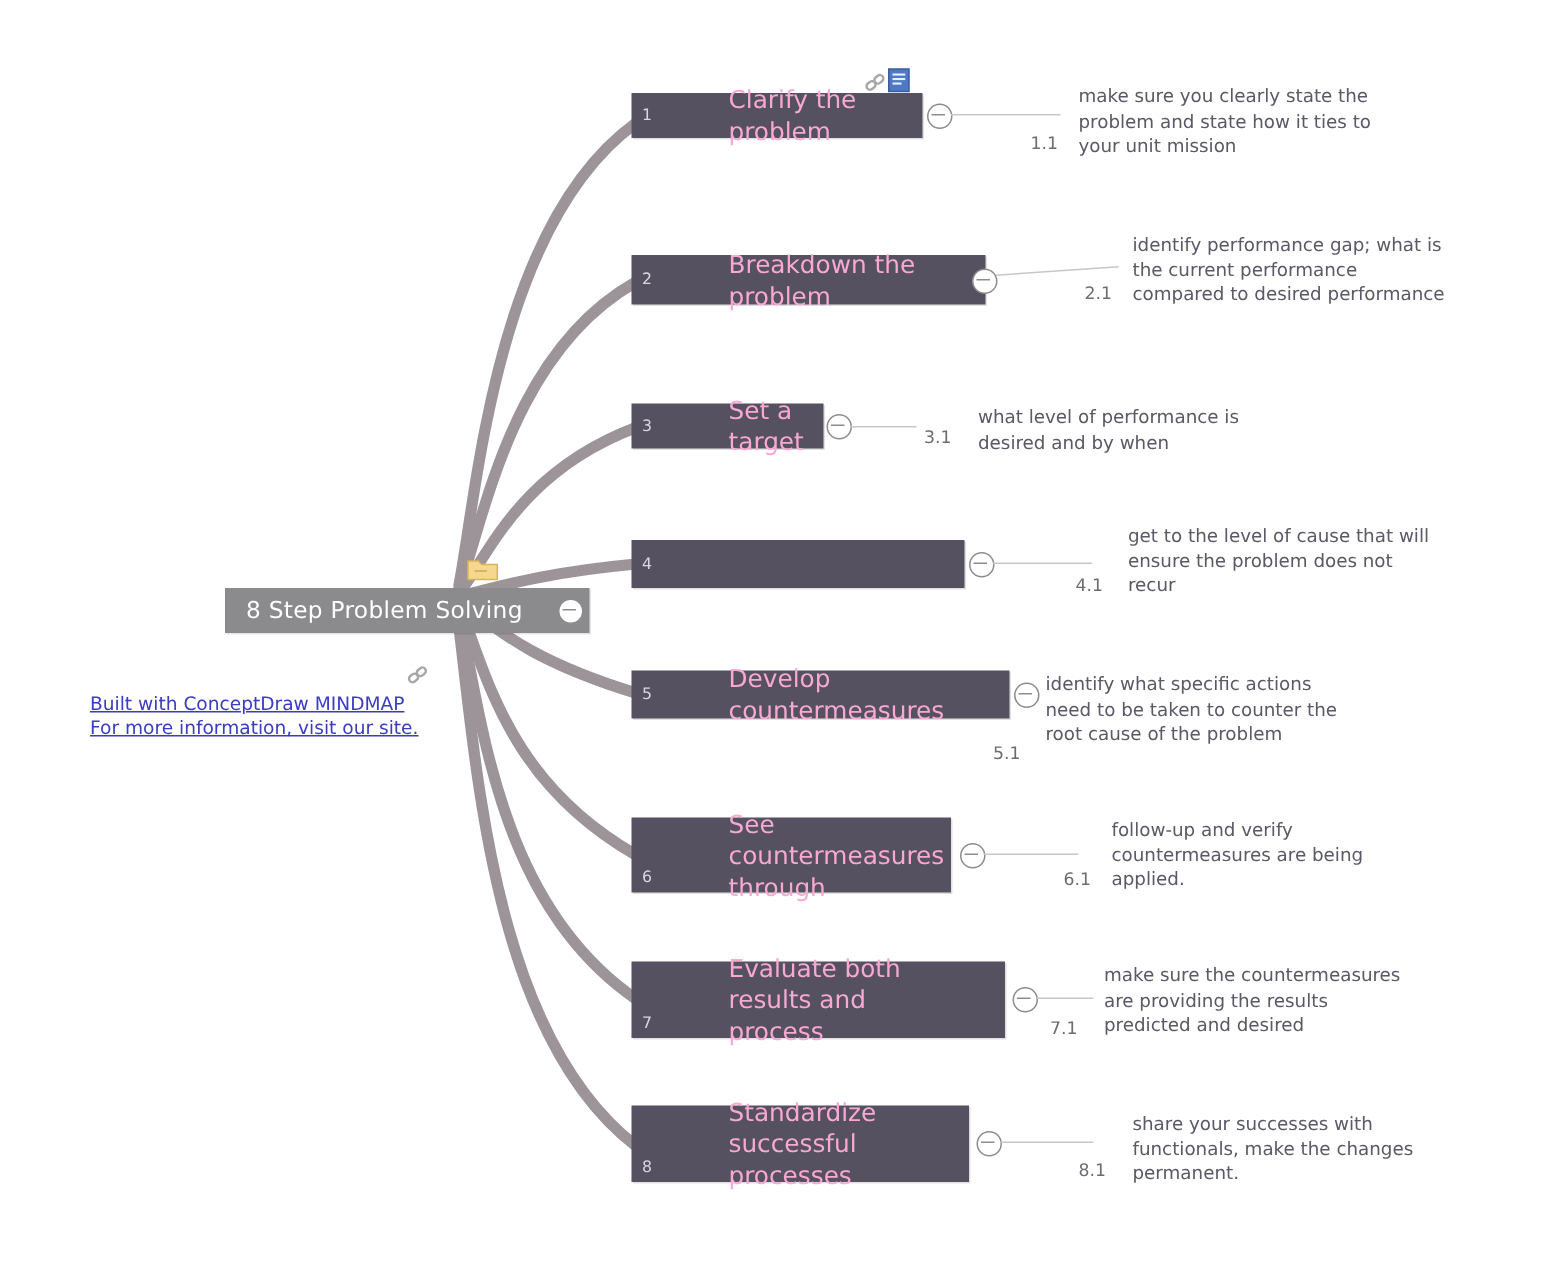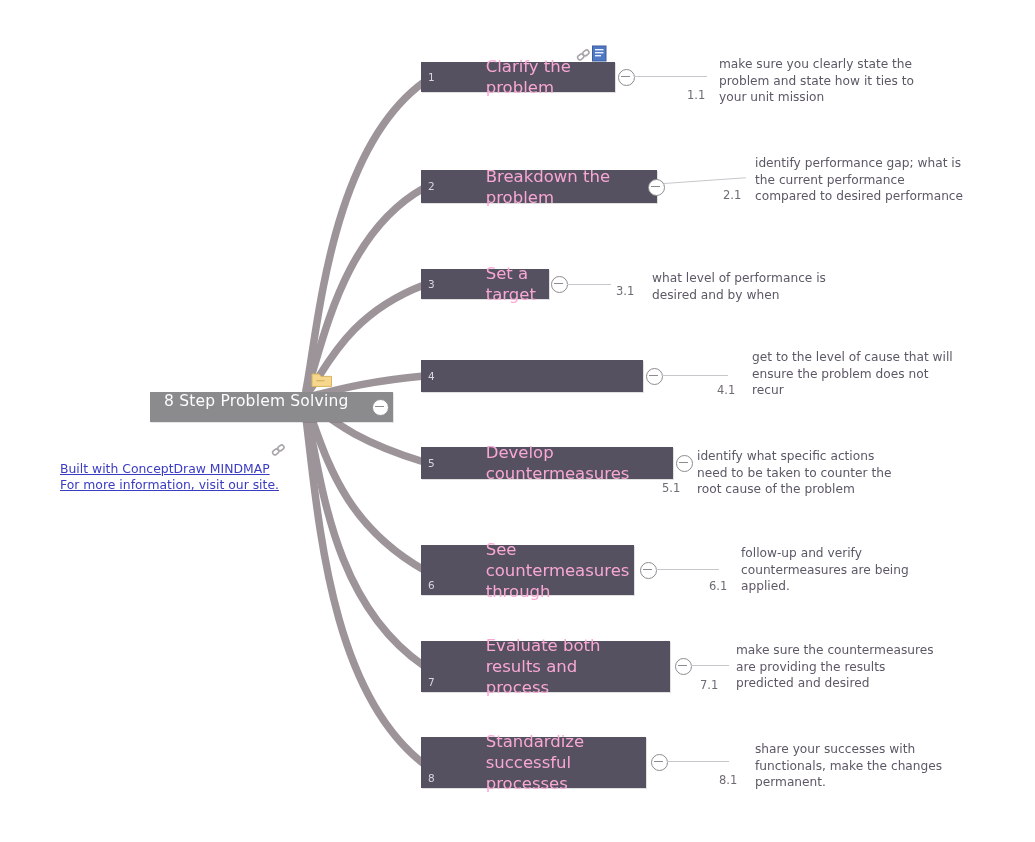--- a/index.html
+++ b/index.html
@@ -13,21 +13,21 @@
   #canvas{position:absolute;left:0;top:0;width:1035px;height:842px;}
   .branch-svg{position:absolute;left:0;top:0;width:1035px;height:842px;pointer-events:none;}
 
   
   .central-node{
     position:absolute;
     background:#8b8a8d;
     color:#ffffff;
     font-size:15.5px;
     letter-spacing:.2px;
-    display:flex;align-items:flex-start;
+    display:flex;align-items:center;
     padding:0 14px;
     height:30px;
     white-space:nowrap;
     box-shadow:1px 1px 0 rgba(0,0,0,.10);
   }
   .central-label{font-size:15.5px;color:#fdfdfd;}
 
   
   .topic{
     position:absolute;
@@ -201,21 +201,21 @@
   <div class="note-num" style="left:717px;top:383px;">4.1</div>
   <div class="note-text" style="left:752px;top:349px;width:244px;">get to the level of cause that will
 ensure the problem does not
 recur</div>
 
   <div class="topic single" style="left:421px;top:447px;width:252px;height:32px;">
     <span class="num">5</span>
     <span class="ttl">Develop countermeasures</span>
   </div>
   <span class="collapse" style="left:676px;top:455px;"></span>
-  <div class="note-num" style="left:662px;top:481px;">5.1</div>
+  <div class="note-num" style="left:662px;top:495px;">5.1</div>
   <div class="note-text" style="left:697px;top:448px;width:250px;">identify what specific actions
 need to be taken to counter the
 root cause of the problem</div>
 
   <div class="topic" style="left:421px;top:545px;width:213px;height:50px;">
     <span class="num">6</span>
     <span class="ttl">See countermeasures
 through</span>
   </div>
   <span class="collapse" style="left:640px;top:562px;"></span>

